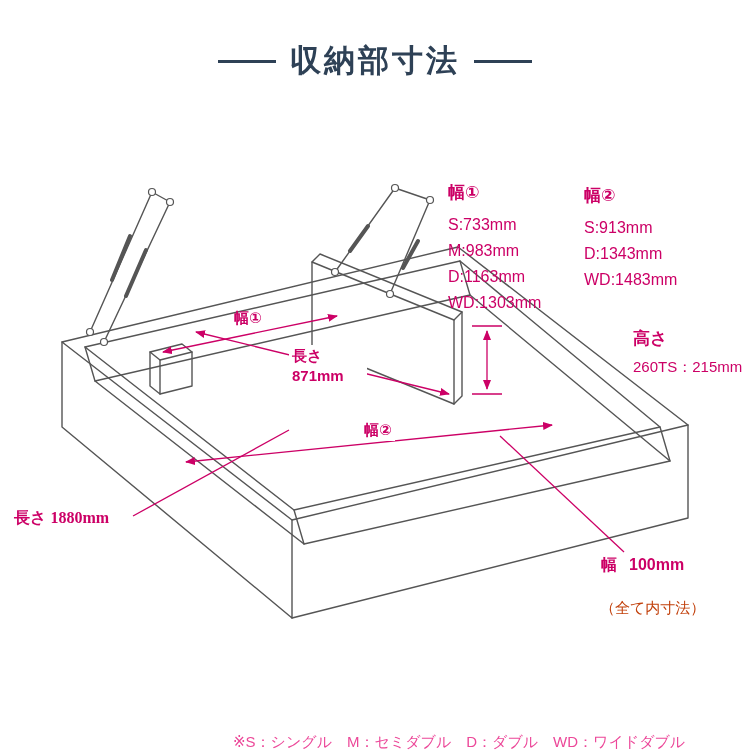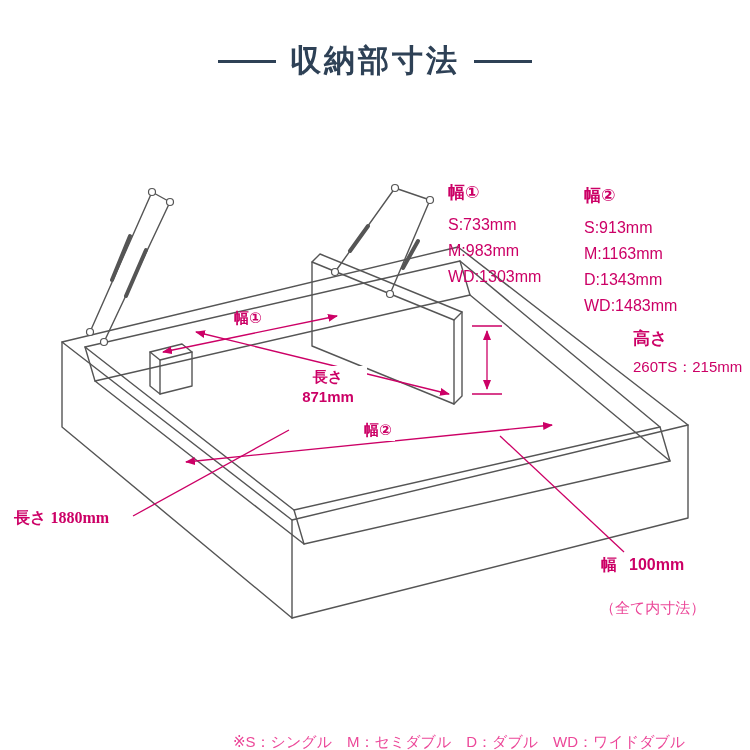--- a/index.html
+++ b/index.html
@@ -24,36 +24,36 @@
   
   #bed-svg{position:absolute;left:0;top:0;z-index:1;}
   .ln{stroke:var(--line);fill:none;stroke-width:1.4;stroke-linejoin:round;stroke-linecap:round;}
   .thick{stroke-width:4;}
   .pivot{fill:#ffffff;stroke:var(--line);stroke-width:1.2;}
   .dim{stroke:var(--accent);fill:none;stroke-width:1.3;}
   .mk{fill:var(--accent);}
   
   .dim-label{position:absolute;z-index:2;color:var(--accent);font-size:15px;font-weight:bold;white-space:nowrap;}
   .bg-white{background:#ffffff;padding:1px 3px;}
-  #label-length-mid{left:289px;top:366px;width:72px;text-align:center;line-height:20px;}
+  #label-length-mid{left:289px;top:345px;width:72px;text-align:left;line-height:20px;}
   #label-width1{left:234px;top:309px;}
   #label-width2{left:361px;top:420px;}
   #label-length-total{left:14px;top:508px;font-size:16px;font-family:Liberation Serif, serif;}
   #label-rim-width{left:601px;top:555px;font-size:16px;}
   #label-rim-width .gap{display:inline-block;width:12px;}
   
   .spec{position:absolute;z-index:2;color:var(--accent);white-space:nowrap;}
   .spec .h{font-size:17px;font-weight:bold;margin-bottom:8px;}
   .spec .r{font-size:16px;line-height:26px;}
   #spec-width1{left:448px;top:181px;}
   #spec-width2{left:584px;top:184px;}
   #spec-height{left:633px;top:327px;}
   #spec-height .v{font-size:15px;margin-top:7px;font-weight:normal;}
   
-  #inner-note{position:absolute;left:600px;top:599px;z-index:2;font-size:15px;color:#ec4899;white-space:nowrap;}
+  #inner-note{position:absolute;left:600px;top:599px;z-index:2;font-size:15px;color:#c2410c;white-space:nowrap;}
   #footnote{position:absolute;left:233px;top:733px;z-index:2;font-size:15px;color:#ec4899;white-space:nowrap;text-align:right;}
 </style>
 </head>
 <body>
 
 <div id="page">
 
   <div id="title-row">
     <span class="title-rule"></span>
     <span id="page-title">収納部寸法</span>
@@ -130,27 +130,27 @@
   <div id="label-length-total" class="dim-label">長さ 1880mm</div>
 
   <div id="label-rim-width" class="dim-label">
     <span>幅</span><span class="gap"></span><span>100mm</span>
   </div>
 
   <div id="spec-width1" class="spec">
     <div class="h">幅①</div>
     <div class="r">S:733mm</div>
     <div class="r">M:983mm</div>
+    <div class="r">D:1163mm</div>
     <div class="r">WD:1303mm</div>
   </div>
 
   <div id="spec-width2" class="spec">
     <div class="h">幅②</div>
     <div class="r">S:913mm</div>
-    <div class="r">M:1163mm</div>
     <div class="r">D:1343mm</div>
     <div class="r">WD:1483mm</div>
   </div>
 
   <div id="spec-height" class="spec">
     <div class="h">高さ</div>
     <div class="v">260TS：215mm</div>
   </div>
 
   <div id="inner-note">（全て内寸法）</div>

